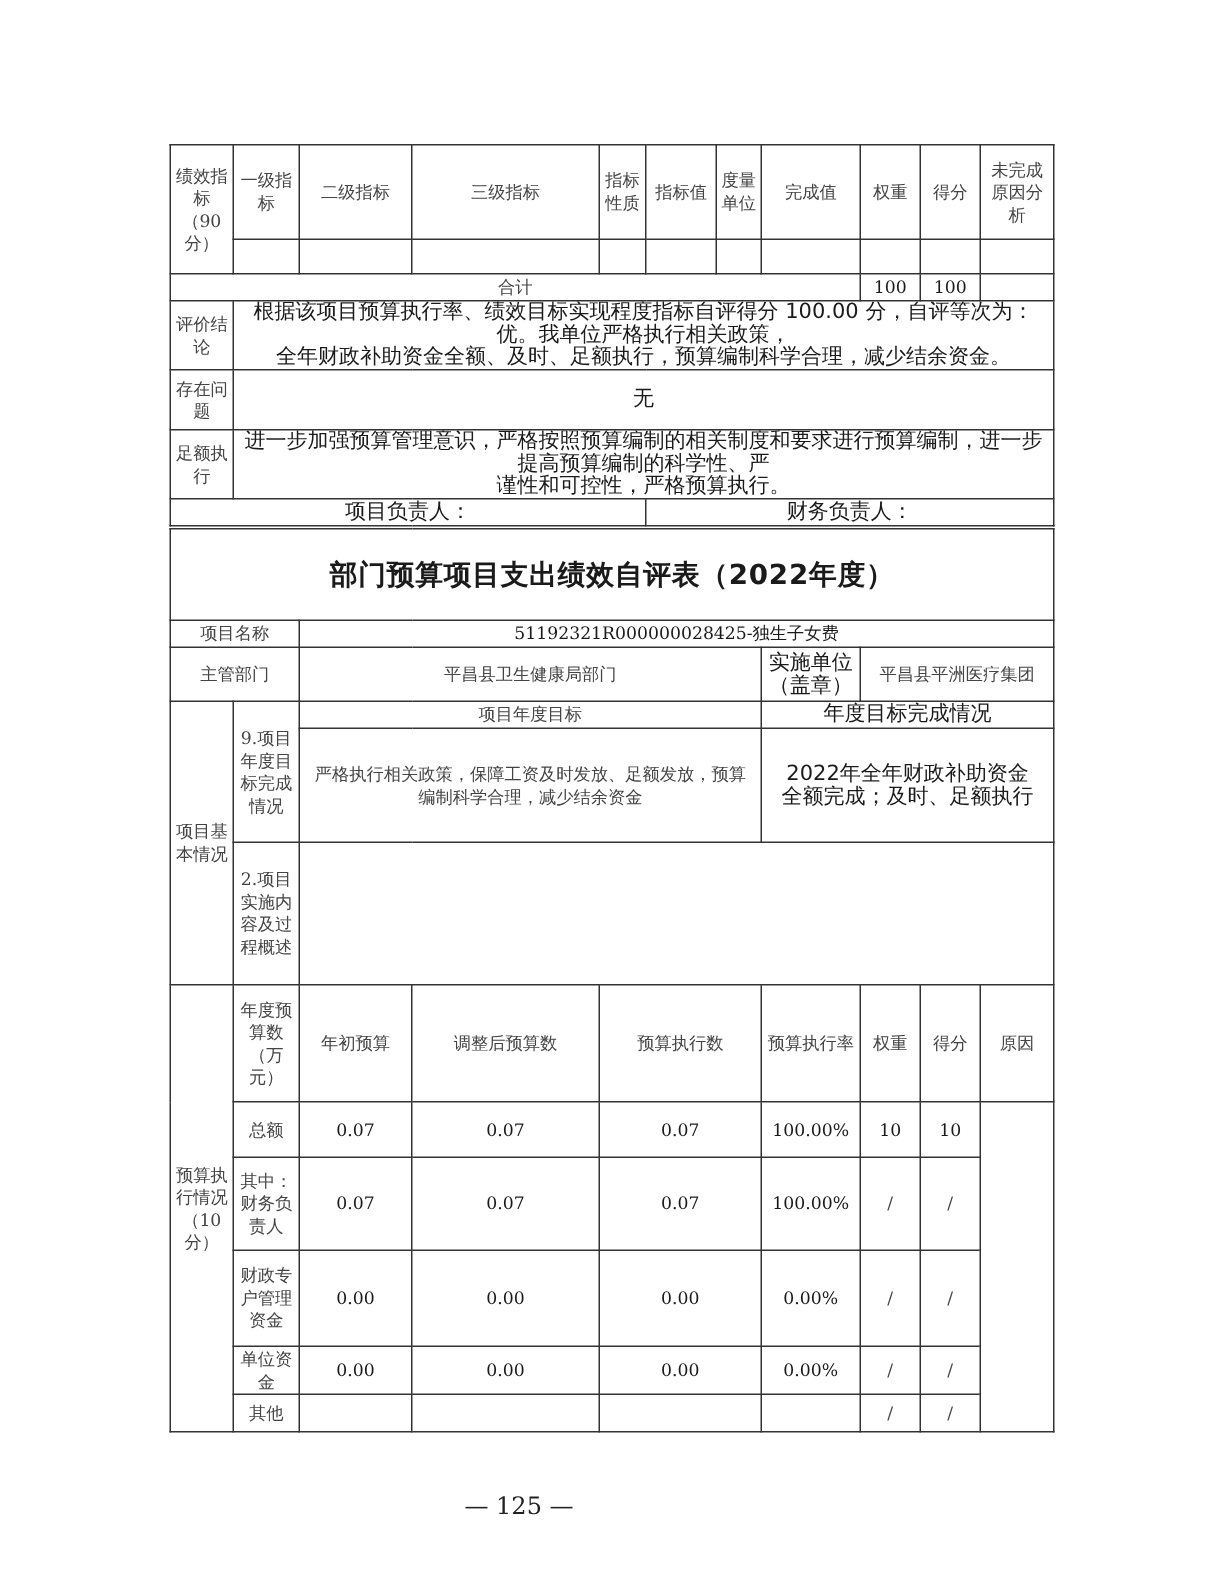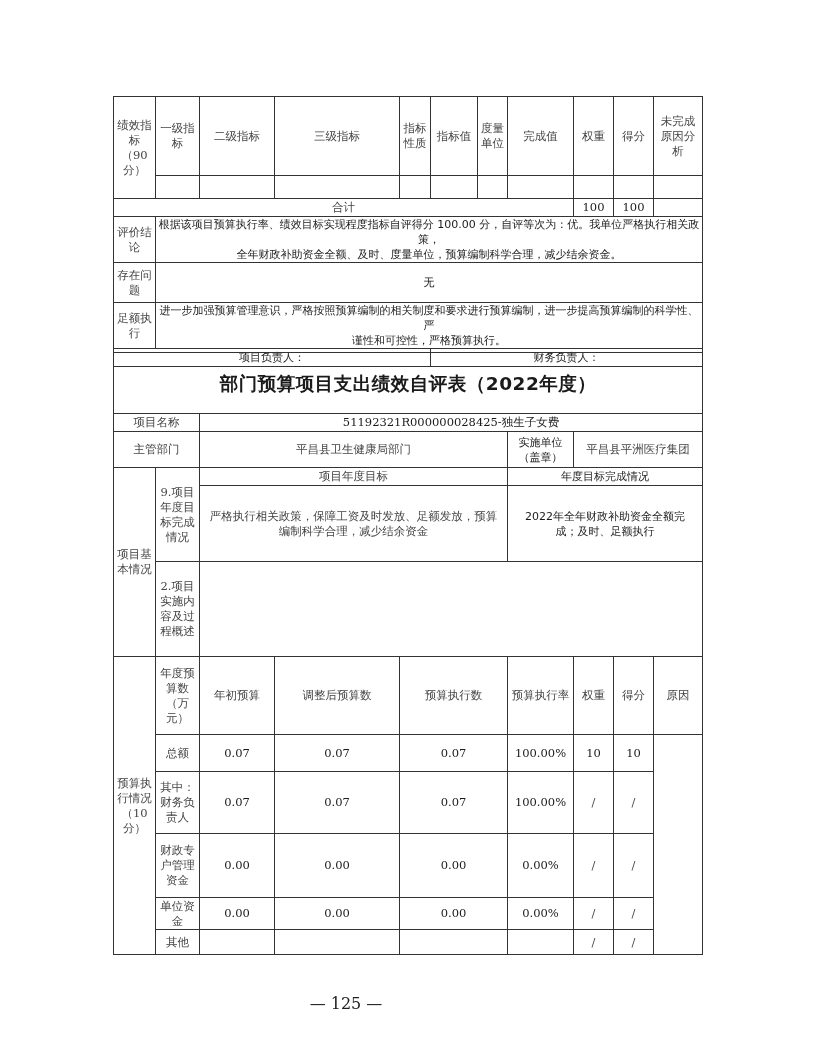--- a/index.html
+++ b/index.html
@@ -7,21 +7,21 @@
          font-family:"DejaVu Serif","Liberation Serif",serif; color:#1a1a1a; }
   table { border-collapse:collapse; table-layout:fixed; position:absolute; left:113px; width:589px; }
   td { border:1px solid #333; text-align:center; vertical-align:middle; padding:0 2px;
        font-size:11.5px; line-height:15px; overflow:hidden; }
   .gray { color:#444; }
   .bold { font-weight:normal; }
   .vtext { line-height:15px; }
   #t1 { top:96px; }
   #t2 { top:352px; border:1.5px solid #333; }
   .title { font-size:18.5px; font-weight:bold; font-family:"DejaVu Sans","Liberation Sans",sans-serif; letter-spacing:0.5px; }
-  .sm { font-size:11px;margin-left:42px; }
+  .sm { font-size:14px;margin-left:42px; }
   .sans { font-family:"DejaVu Sans","Liberation Sans",sans-serif; }
   #page-number { position:absolute; top:994px; left:0; width:692px; text-align:center;
                  font-size:16px; color:#222; }
 </style>
 </head>
 <body>
 
 <table id="t1">
   <colgroup>
     <col style="width:42px">
@@ -30,21 +30,21 @@
       <col style="width:125px">
     <col style="width:31px">
       <col style="width:47px">
       <col style="width:30px">
       <col style="width:66px">
     <col style="width:40px">
       <col style="width:40px">
       <col style="width:49px">
   </colgroup>
   <tbody>
-      <tr style="height:79px">
+      <tr style="height:63px">
     <td rowspan="2" class="gray vtext">绩效指标（90分）</td>
     <td class="gray">一级指标</td>
     <td class="gray">二级指标</td>
     <td class="gray">三级指标</td>
     <td class="gray vtext">指标性质</td>
     <td class="gray">指标值</td>
     <td class="gray vtext">度量单位</td>
     <td class="gray">完成值</td>
     <td class="gray">权重</td>
     <td class="gray">得分</td>
@@ -65,21 +65,21 @@
   <tr style="height:18px">
     <td colspan="8" class="gray">合计</td>
     <td>100</td>
     <td>100</td>
     <td></td>
   </tr>
   <tr style="height:40px">
     <td class="gray">评价结论</td>
     <td colspan="10" class="sans sm">
       <div>根据该项目预算执行率、绩效目标实现程度指标自评得分 100.00 分，自评等次为：优。我单位严格执行相关政策，</div>
-      <div>全年财政补助资金全额、及时、度量单位，预算编制科学合理，减少结余资金。</div>
+      <div>全年财政补助资金全额、及时、足额执行，预算编制科学合理，减少结余资金。</div>
     </td>
   </tr>
   <tr style="height:40px">
     <td class="gray">存在问题</td>
     <td colspan="10" class="sans sm">无</td>
   </tr>
   <tr style="height:40px">
     <td class="gray">足额执行</td>
     <td colspan="10" class="sans sm">
       <div>进一步加强预算管理意识，严格按照预算编制的相关制度和要求进行预算编制，进一步提高预算编制的科学性、严</div>

